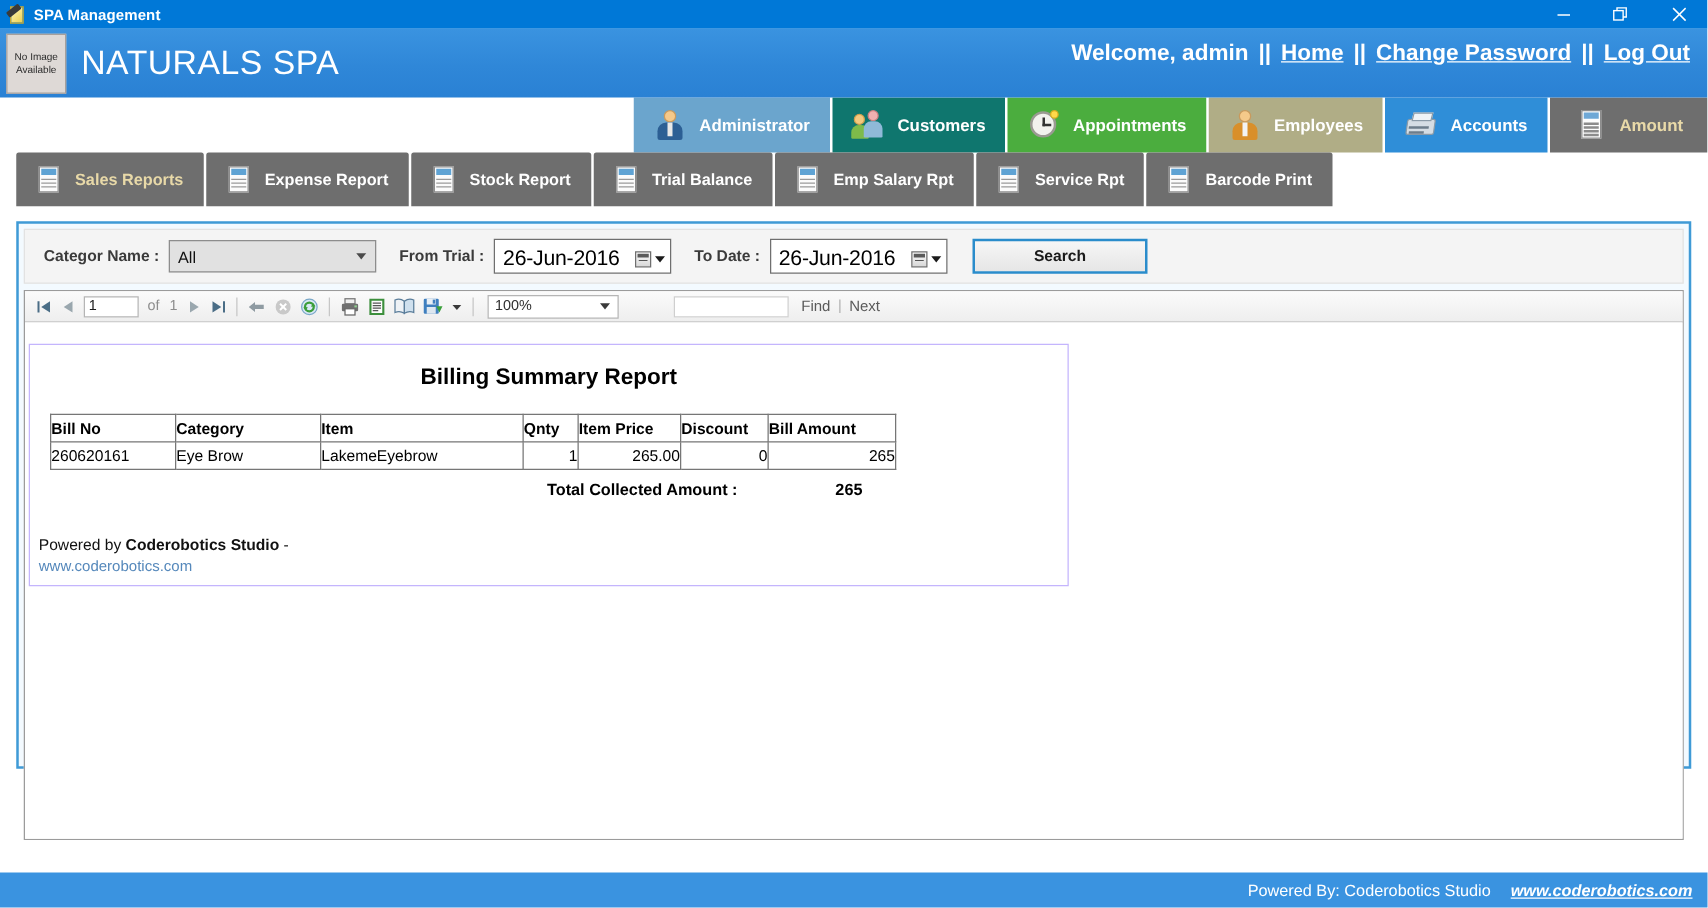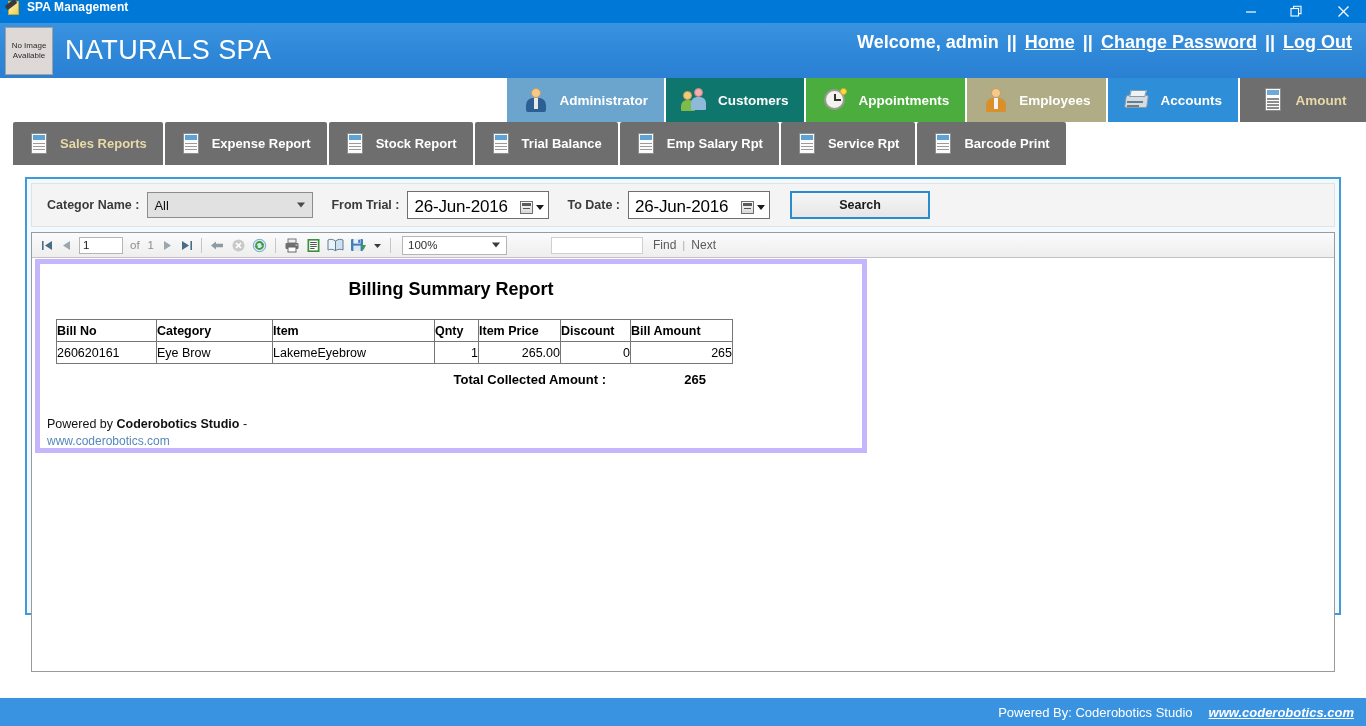--- a/index.html
+++ b/index.html
@@ -9,21 +9,21 @@
     overflow: hidden;
     font-family: "Liberation Sans", sans-serif;
     background: #ffffff;
   }
 
   
   .titlebar {
     height: 23px;
     background: #0078d7;
     display: flex;
-    align-items: flex-start;
+    align-items: center;
     color: #ffffff;
     position: relative;
   }
   .app-icon {
     width: 16px; height: 16px;
     margin-left: 5px; margin-right: 6px;
     position: relative;
     flex: none;
   }
   .app-icon .paper {
@@ -155,21 +155,21 @@
     border-radius: 2px 2px 0 0;
   }
   .snav.active { color: #e8d9a8; }
   .snav .sicon { width: 22px; height: 24px; position: relative; flex: none; }
   .snav .sicon .sheet { position:absolute; left:2px; top:1px; width:16px; height:21px; background:#fbfbfb; border:1px solid #8d8d8d;}
   .snav .sicon .bar   { position:absolute; left:4px; top:3px; width:12px; height:5px; background:#5fa3d4;}
   .snav .sicon .l     { position:absolute; left:4px; width:12px; height:1.5px; background:#9b9b9b;}
 
   
   .content {
-    margin: 25px;
+    margin: 13px;
     margin-top: 12px;
     height: 438px;
     border: 2px solid #3f9ad6;
     background: #f3faff;
     padding: 4px;
   }
   .filterbar {
     height: 44px;
     background: #f4f4f4;
     border: 1px solid #e2e2e2;
@@ -286,23 +286,23 @@
     margin-left: 44px;
   }
   .findlink { color:#5a5a5a; font-size:12px; margin-left:10px; }
   .findsep { color:#b0b0b0; margin:0 6px; }
 
   .report-area {
     flex: 1; background: #ffffff; position: relative;
     overflow: hidden;
   }
   .report-page {
-    position: absolute; left: 3px; top: 1px;
+    position: absolute; left: 3px; top: 17px;
     width: 832px; height: 194px;
-    border: 5px solid #c4b5fd;
+    border: 1px solid #c4b5fd;
     background: #ffffff;
     padding: 0;
   }
   .rtitle {
     text-align: center;
     font-size: 18px; font-weight: bold; color: #000;
     margin-top: 15px;
     font-family: "Liberation Sans", sans-serif;
   }
   table.rep {

